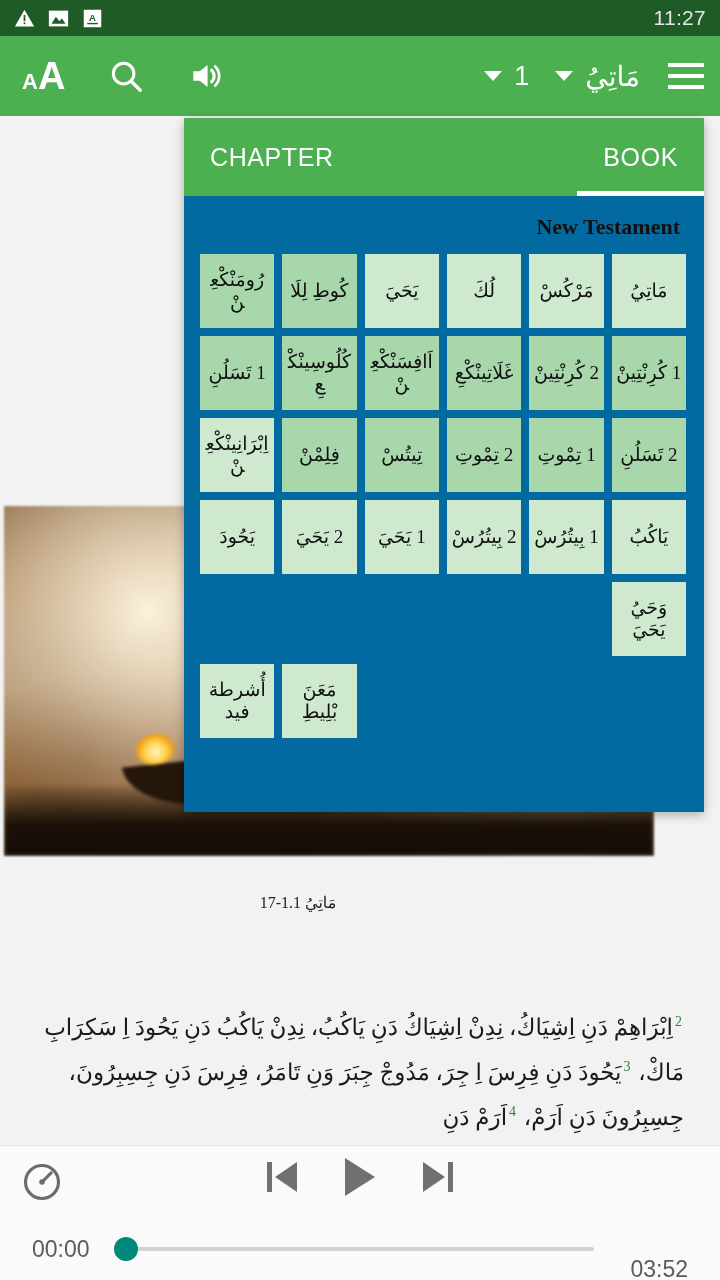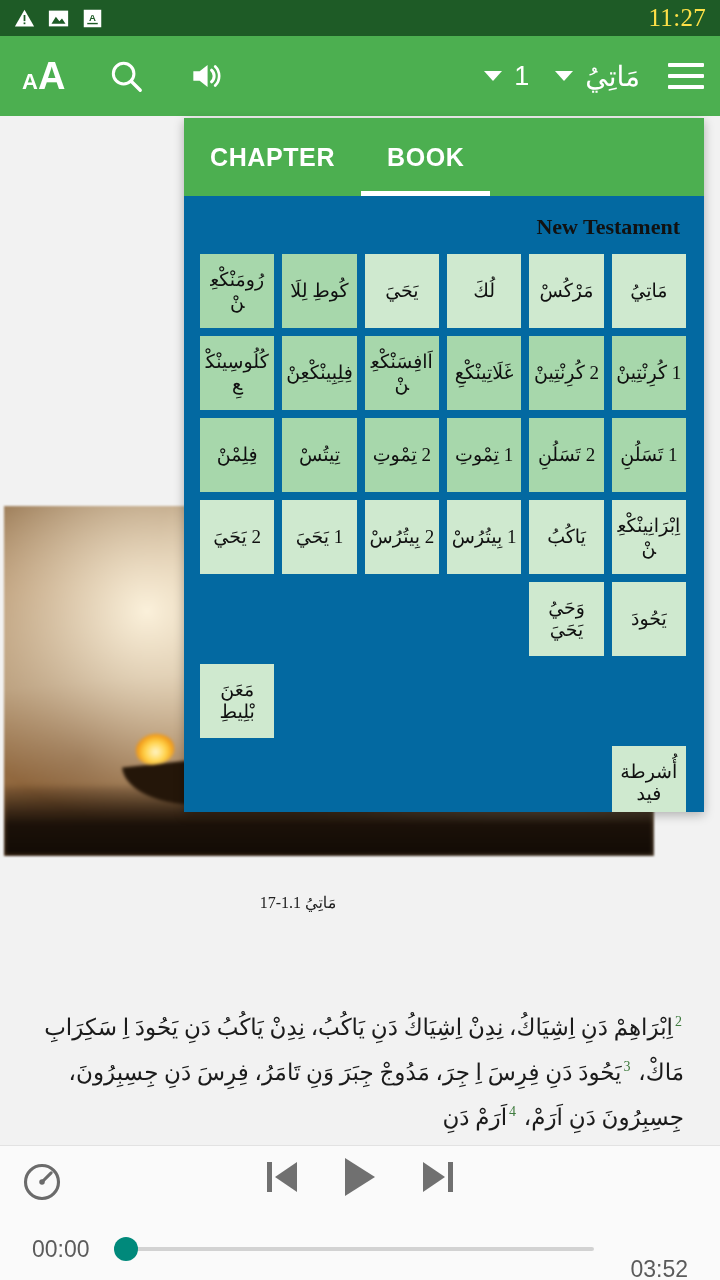--- a/index.html
+++ b/index.html
@@ -13,22 +13,22 @@
 
   
   .statusbar {
     position: absolute; top: 0; left: 0; width: 720px; height: 36px;
     background: #1e5b26; color: #ffffff;
     display: flex; align-items: center; padding: 0 14px;
   }
   .status-icons { display: flex; align-items: center; gap: 13px; }
   .sicon { width: 21px; height: 21px; display: block; }
   .status-clock {
-    margin-left: auto; font-size: 25px; letter-spacing: .3px; color: #fde047;
-    font-family: Liberation Serif, serif;
+    margin-left: auto; font-size: 21px; letter-spacing: .3px; color: #e5e5e5;
+    font-family: Liberation Sans, sans-serif;
   }
 
   
   .toolbar {
     position: absolute; top: 36px; left: 0; width: 720px; height: 80px;
     background: #4caf50; display: flex; align-items: center;
     padding: 0 16px 0 22px;
   }
   .tb-left { display: flex; align-items: center; gap: 42px; }
   .tb-right { margin-left: auto; display: flex; align-items: center; gap: 0; }
@@ -100,22 +100,21 @@
   .verses .clip { display: block; max-height: 128px; overflow: hidden; }
 
   
   .panel {
     position: absolute; top: 2px; left: 184px; width: 520px; height: 694px;
     background: #e8e8e8; box-shadow: 0 3px 10px rgba(0,0,0,.28);
     overflow: hidden;
   }
   .panel-tabs {
     height: 78px; background: #4caf50; display: flex; align-items: stretch;
-    justify-content: flex-start;
-    font-weight: bold;
+    justify-content: space-between;
   }
   .ptab {
     display: flex; align-items: center; justify-content: center;
     color: #ffffff; font-size: 25px; letter-spacing: .6px; padding: 0 26px;
     position: relative;
   }
   .ptab.active::after {
     content: ""; position: absolute; left: 0; right: 0; bottom: 0; height: 5px; background: #ffffff;
   }
   .panel-body { padding: 14px 18px 0 16px; background: #0369a1; height: 668px; }
@@ -263,21 +262,20 @@
             <div class="book-cell shade-b">مَاتِيُ</div>
             <div class="book-cell shade-b">مَرْكُسْ</div>
             <div class="book-cell shade-b">لُكَ</div>
             <div class="book-cell shade-b">يَحَيَ</div>
             <div class="book-cell shade-a">كُوطِ لِلَا</div>
             <div class="book-cell shade-a">رُومَنْكْعِنْ</div>
             <div class="book-cell shade-a">1 كُرِنْتِينْ</div>
             <div class="book-cell shade-a">2 كُرِنْتِينْ</div>
             <div class="book-cell shade-a">غَلَاتِينْكْعِ</div>
             <div class="book-cell shade-a">اَافِسَنْكْعِنْ</div>
-            <div class="book-cell shade-a">فِلِبِينْكْعِنْ</div>
             <div class="book-cell shade-a">كُلُوسِينْكْعِ</div>
             <div class="book-cell shade-a">1 تَسَلُنِ</div>
             <div class="book-cell shade-a">2 تَسَلُنِ</div>
             <div class="book-cell shade-a">1 تِمْوتِ</div>
             <div class="book-cell shade-a">2 تِمْوتِ</div>
             <div class="book-cell shade-a">تِيتُسْ</div>
             <div class="book-cell shade-a">فِلِمْنْ</div>
             <div class="book-cell shade-b">اِبْرَانِينْكْعِنْ</div>
             <div class="book-cell shade-b">يَاكُبُ</div>
             <div class="book-cell shade-b">1 بِيتُرُسْ</div>

